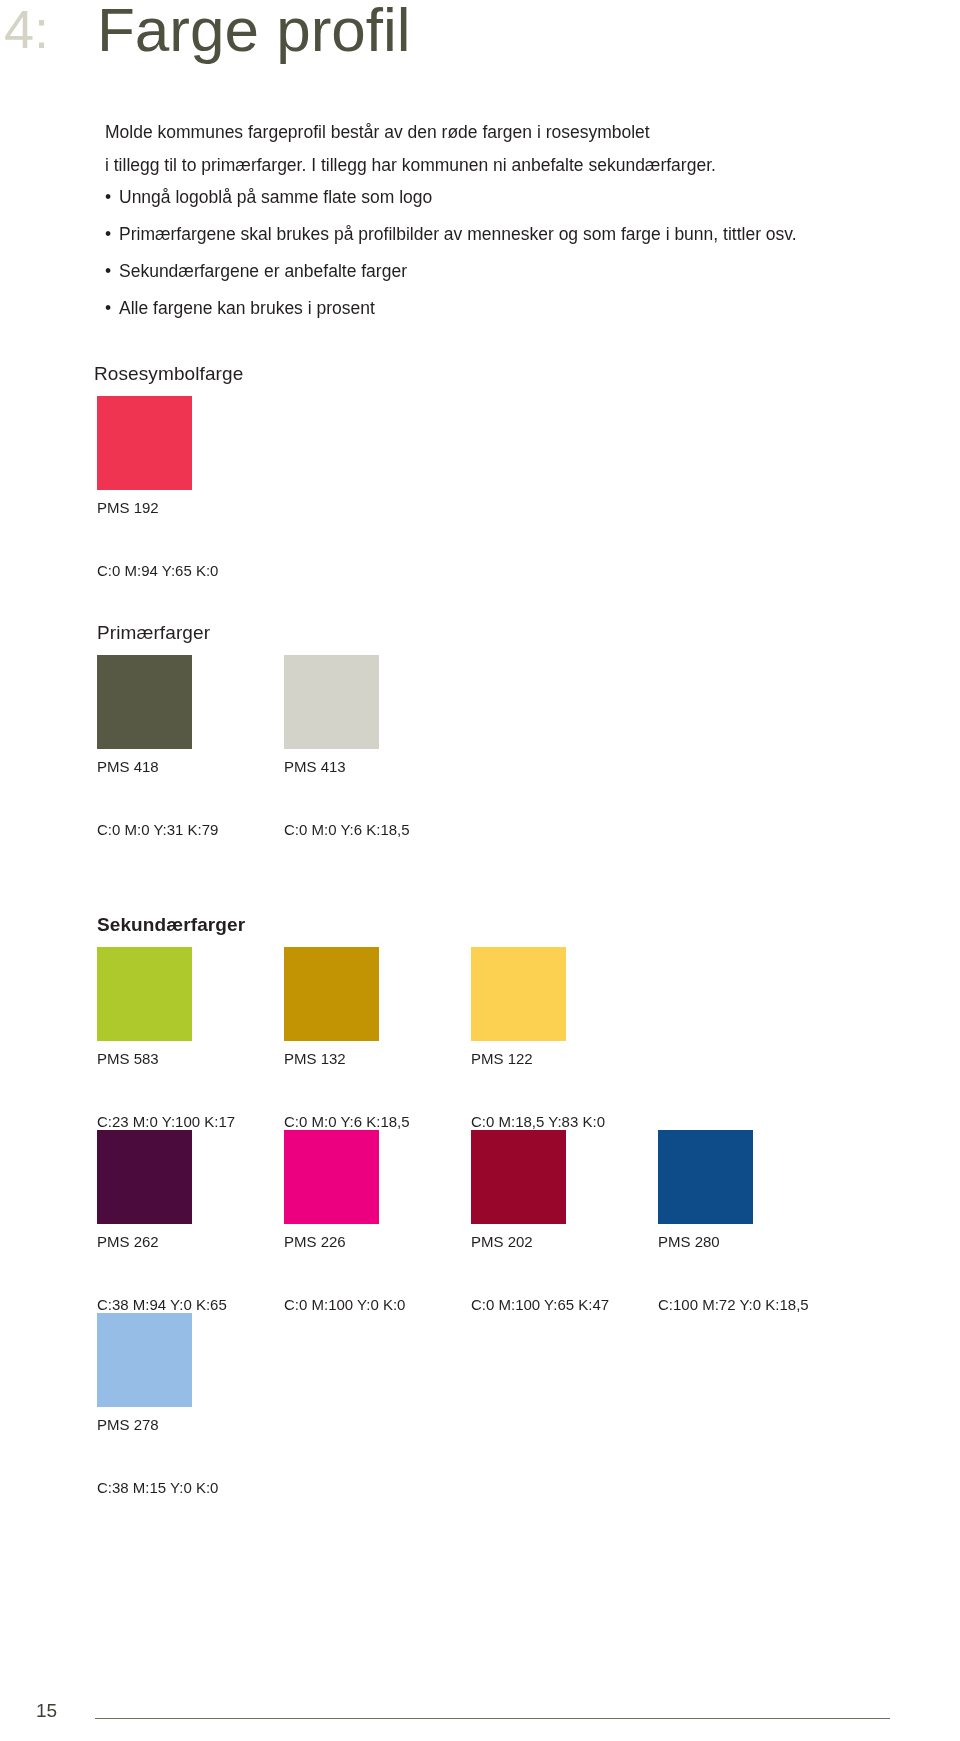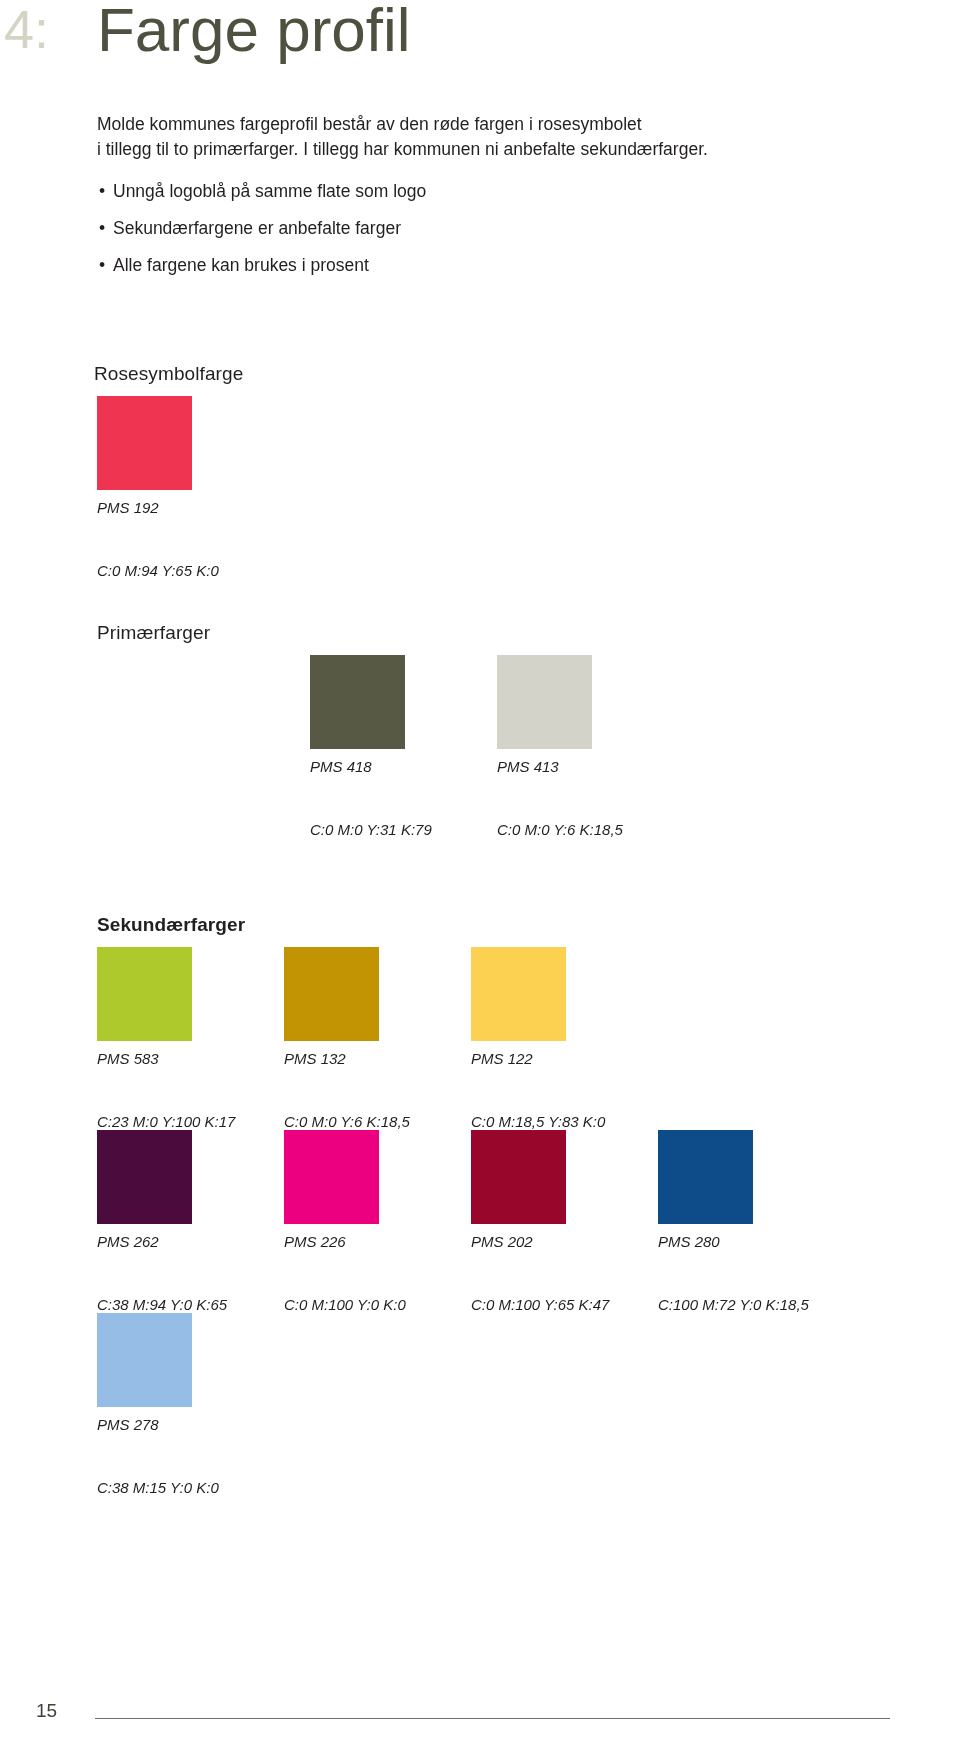--- a/index.html
+++ b/index.html
@@ -46,31 +46,31 @@
   }
 
   
   .intro {
     position: absolute;
     left: 97px;
     top: 112px;
     width: 800px;
   }
   .intro p {
-    margin: 0;
+    margin: 8px;
     font-size: 17.5px;
     line-height: 25px;
     color: #231f20;
   }
   .bullets {
     position: absolute;
     left: 91px;
     top: 172px;
     width: 820px;
-    margin: 8px;
+    margin: 14px;
     padding: 0;
     list-style: none;
   }
   .bullets li {
     font-size: 17.5px;
     line-height: 22px;
     color: #231f20;
     margin-bottom: 15px;
     padding-left: 14px;
     position: relative;
@@ -95,21 +95,20 @@
     letter-spacing: 0.1px;
   }
   .swatch-grid {
     position: absolute;
     display: flex;
     flex-wrap: wrap;
   }
   .swatch-cell {
     width: 187px;
     margin-right: 0;
-    font-style: italic;
   }
   .swatch-box {
     width: 95px;
     height: 94px;
   }
   .swatch-label {
     margin-top: 8px;
     font-size: 15px;
     line-height: 19px;
     color: #231f20;
@@ -147,39 +146,40 @@
   <div class="page-title">Farge profil</div>
 </div>
 
 <div class="intro">
   <p>Molde kommunes fargeprofil består av den røde fargen i rosesymbolet</p>
   <p>i tillegg til to primærfarger. I tillegg har kommunen ni anbefalte sekundærfarger.</p>
 </div>
 
 <ul class="bullets">
   <li>Unngå logoblå på samme flate som logo</li>
+  <li>Primærfargene skal brukes på profilbilder av mennesker og som farge i bunn, tittler osv.</li>
   <li>Sekundærfargene er anbefalte farger</li>
   <li>Alle fargene kan brukes i prosent</li>
 </ul>
 
 <div class="section-heading" style="left:94px; top:363px;">Rosesymbolfarge</div>
 
 <div class="swatch-grid" style="left:97px; top:396px; width:800px;">
   <div class="swatch-cell">
     <div class="swatch-box" style="background:#ef3452;"></div>
     <div class="swatch-label">
       <span>PMS 192</span>
       <span class="cmyk">C:0 M:94 Y:65 K:0</span>
     </div>
   </div>
 </div>
 
 <div class="section-heading" style="left:97px; top:622px;">Primærfarger</div>
 
-<div class="swatch-grid" style="left:97px; top:655px; width:800px;justify-content:center;">
+<div class="swatch-grid" style="left:97px; top:655px; width:800px;">
   <div class="swatch-cell">
     <div class="swatch-box" style="background:#585945;"></div>
     <div class="swatch-label">
       <span>PMS 418</span>
       <span class="cmyk">C:0 M:0 Y:31 K:79</span>
     </div>
   </div>
   <div class="swatch-cell">
     <div class="swatch-box" style="background:#d4d3c9;"></div>
     <div class="swatch-label">

